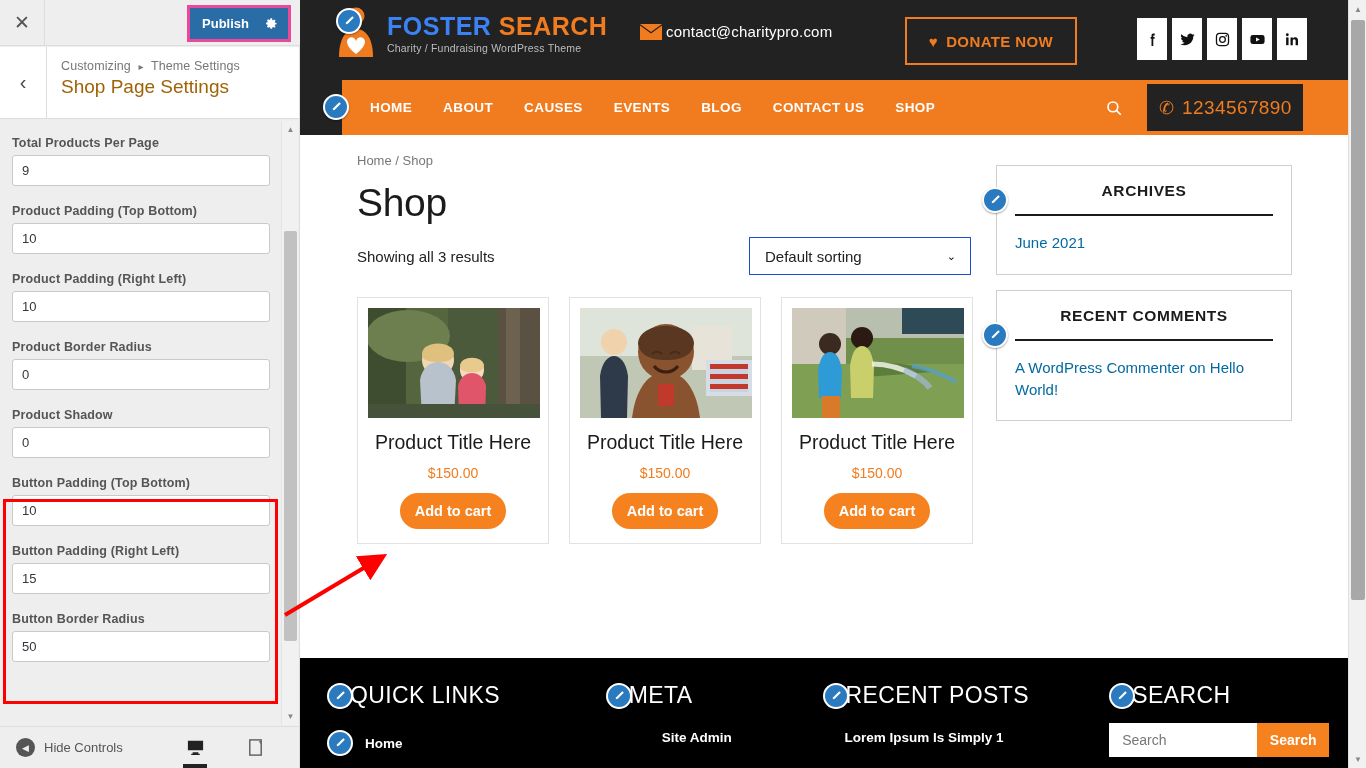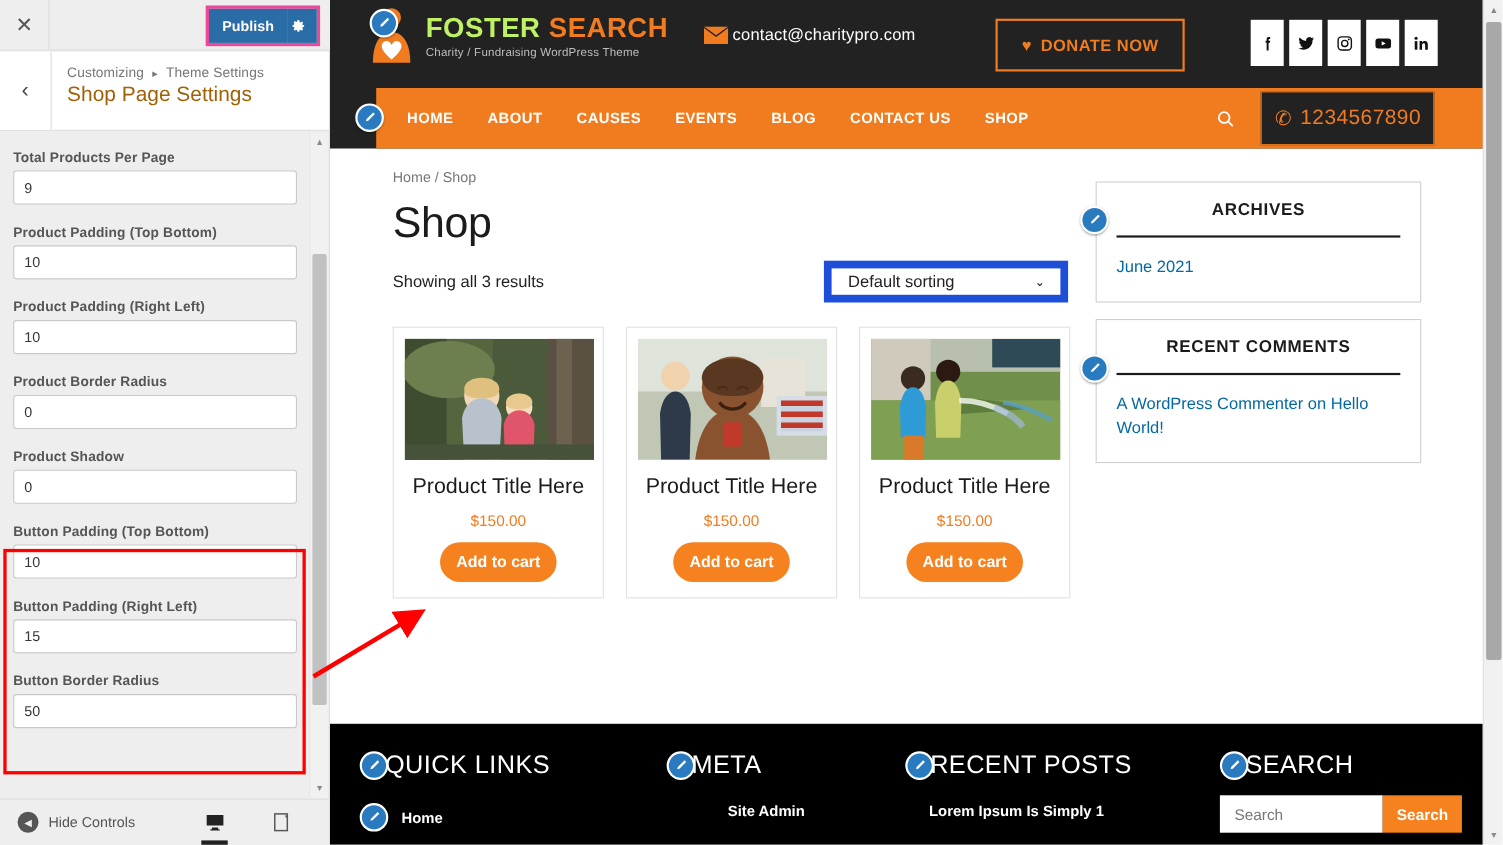--- a/index.html
+++ b/index.html
@@ -173,21 +173,21 @@
     position: relative;
     width: 1048px;
   }
   .logo-zone {
     position: absolute; left: 33px; top: 5px;
     display: flex; align-items: center; gap: 8px;
   }
   .logo-mark { width: 46px; height: 58px; }
   .logo-text { line-height: 1; }
   .logo-title { font-size: 25px; font-weight: bold; letter-spacing: 0.5px; }
-  .logo-title .w { color: #bef264; }
+  .logo-title .w { color: #3b82f6; }
   .logo-title .o { color: #f07c1f; }
   .logo-sub { font-size: 10.5px; color: #bdbdbd; margin-top: 4px; letter-spacing: 0.2px; }
 
   .email-zone {
     position: absolute; left: 340px; top: 23px;
     display: flex; align-items: center; gap: 4px;
   }
   .env-icon { width: 22px; height: 16px; display: block; }
   .email-text { color: #ffffff; font-size: 15px; letter-spacing: 0.2px; }
 
@@ -250,21 +250,21 @@
   .shop-wrap { position: relative; width: 1048px; padding: 0 0 0 57px; }
   .breadcrumb { font-size: 13px; color: #777; margin-top: 18px; }
   .page-title { font-size: 39px; color: #1b1b1b; font-weight: 400; margin-top: 13px; letter-spacing: -0.3px; }
   .result-row {
     display: flex; align-items: center; justify-content: space-between;
     margin-top: 12px; width: 614px;
   }
   .result-count { font-size: 15px; color: #222; }
   .sorting-select {
     width: 222px; height: 38px;
-    border: 7px solid #1d4ed8; background: #fff;
+    border: 1px solid #1d4ed8; background: #fff;
     display: flex; align-items: center; justify-content: space-between;
     padding: 0 14px 0 15px;
     font-size: 15px; color: #222; cursor: pointer;
   }
   .chev { font-size: 11px; color: #111; }
 
   .products {
     display: flex; gap: 20px; margin-top: 22px;
   }
   .product-card {

